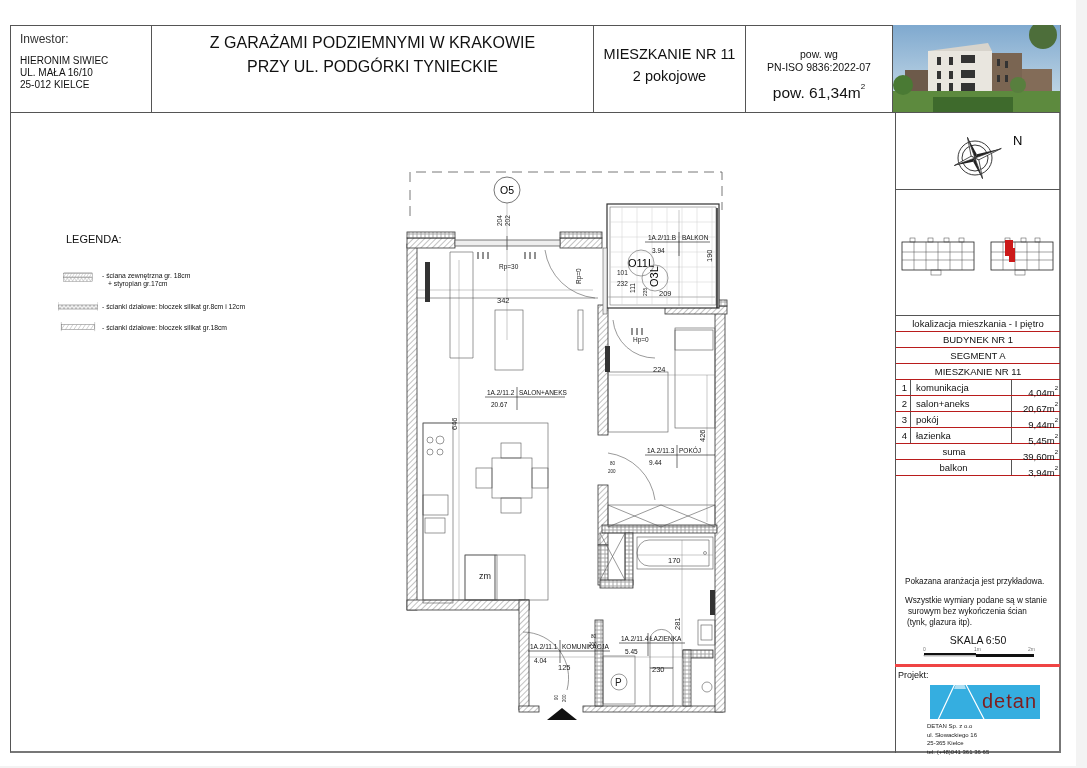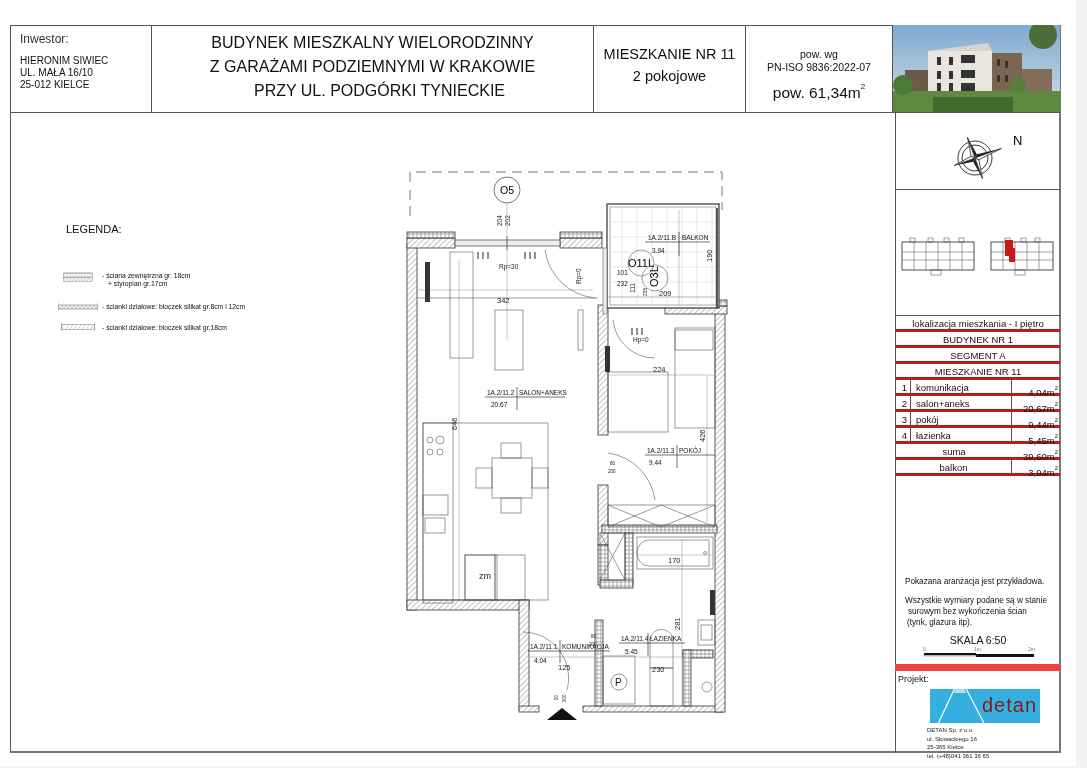--- a/index.html
+++ b/index.html
@@ -14,57 +14,56 @@
   .apt{left:594px;width:152px;text-align:center;font-size:14.5px;line-height:22px;padding-top:18px;}
   .area{left:746px;width:147px;text-align:center;padding-top:23px;}
   .area .s{font-size:10.5px;line-height:13px;}
   .area .big{font-size:15.5px;margin-top:8px;}
   .area sup{font-size:8px;vertical-align:9px;}
   .photo{left:893px;width:167px;border-right:none;overflow:hidden;padding:0;}
   .rightcol{position:absolute;left:895px;top:113px;width:165px;height:640px;border-left:1px solid #555;box-sizing:border-box;}
   .compass{position:absolute;left:895px;top:113px;width:165px;height:77px;border-bottom:1px solid #555;box-sizing:border-box;}
   .keyplan{position:absolute;left:895px;top:190px;width:165px;height:126px;border-bottom:1px solid #555;box-sizing:border-box;}
   .tbl{position:absolute;left:896px;top:316px;width:164px;font-size:9.5px;}
-  .tbl .r{height:16px;line-height:16px;border-bottom:3px solid #b91c1c;display:flex;box-sizing:border-box;}
+  .tbl .r{height:16px;line-height:16px;border-bottom:1px solid #b91c1c;display:flex;box-sizing:border-box;}
   .tbl .c{text-align:center;flex:1;}
   .tbl .n{width:15px;text-align:right;padding-right:3px;border-right:1px solid #555;box-sizing:border-box;}
   .tbl .nm{flex:1;padding-left:5px;border-right:1px solid #555;}
   .tbl .v{width:46px;text-align:right;padding-right:2px;}
   .tbl .sc{flex:1;text-align:center;border-right:1px solid #555;}
   .tbl sup{font-size:6px;vertical-align:6px;}
   .notes{position:absolute;left:905px;top:576px;width:150px;font-size:8.2px;line-height:11px;}
   .notes .p1{margin-bottom:8px;}
   .scale{position:absolute;left:896px;top:634px;width:164px;text-align:center;font-size:10.5px;}
   .scalebar{position:absolute;left:922px;top:646px;width:118px;}
-  .projekt{position:absolute;left:895px;top:664px;width:165px;height:65px;border-top:7px solid #ef4444;box-sizing:border-box;}
+  .projekt{position:absolute;left:895px;top:664px;width:165px;height:65px;border-top:3px solid #ef4444;box-sizing:border-box;}
   .projekt .lbl{font-size:9px;padding:3px 0 0 3px;}
   .logo{position:absolute;left:35px;top:18px;width:110px;height:34px;background:#35aee0;}
   .logo span{position:absolute;left:52px;top:5px;font-size:20px;color:#7f1d1d;letter-spacing:1px;font-weight:300;}
   .addr{position:absolute;left:32px;top:55px;font-size:6px;line-height:8.5px;color:#222;}
-  .legend{position:absolute;left:66px;top:223px;font-size:11px;}
+  .legend{position:absolute;left:66px;top:233px;font-size:11px;}
   .leg{position:absolute;left:58px;font-size:6.8px;line-height:8px;}
   .leg .sw{position:absolute;left:0;top:0;width:40px;height:10px;}
   .leg .tx{position:absolute;left:44px;top:0;white-space:nowrap;}
   .plan{position:absolute;left:395px;top:160px;}
   .pt{font-family:"Liberation Sans",sans-serif;}
 </style>
 </head>
 <body>
 
 <div class="sheet"></div>
 <div class="frame"></div>
 
 <div class="hdr inv">
   <div class="lbl">Inwestor:</div>
   <div>HIERONIM SIWIEC</div>
   <div>UL. MAŁA 16/10</div>
   <div>25-012 KIELCE</div>
 </div>
 <div class="hdr ttl">
-  <div>BUDYNEK MIESZKALNY WIELORODZINNY</div>
   <div>Z GARAŻAMI PODZIEMNYMI W KRAKOWIE</div>
   <div>PRZY UL. PODGÓRKI TYNIECKIE</div>
 </div>
 <div class="hdr apt">
   <div>MIESZKANIE NR 11</div>
   <div>2 pokojowe</div>
 </div>
 <div class="hdr area">
   <div class="s">pow. wg</div>
   <div class="s">PN-ISO 9836:2022-07</div>

